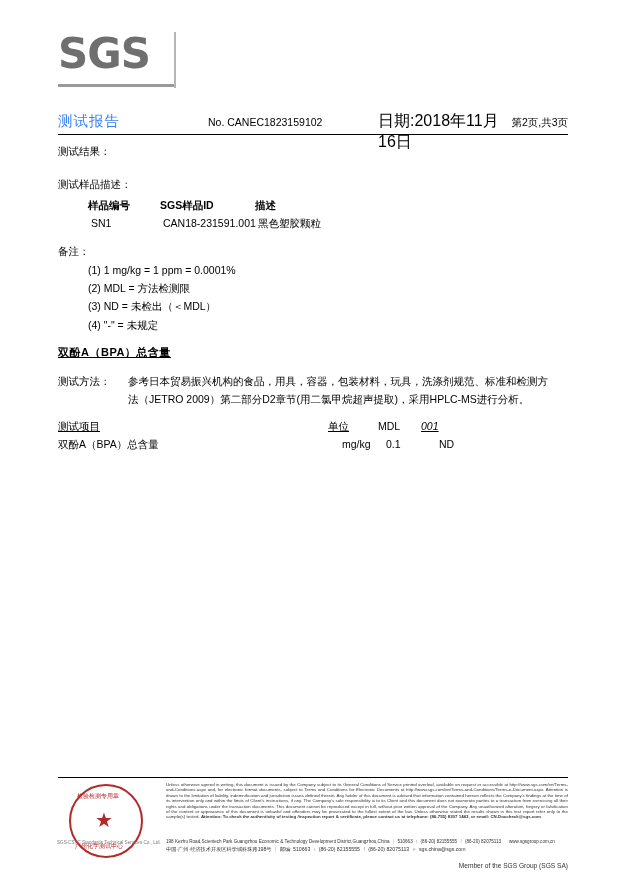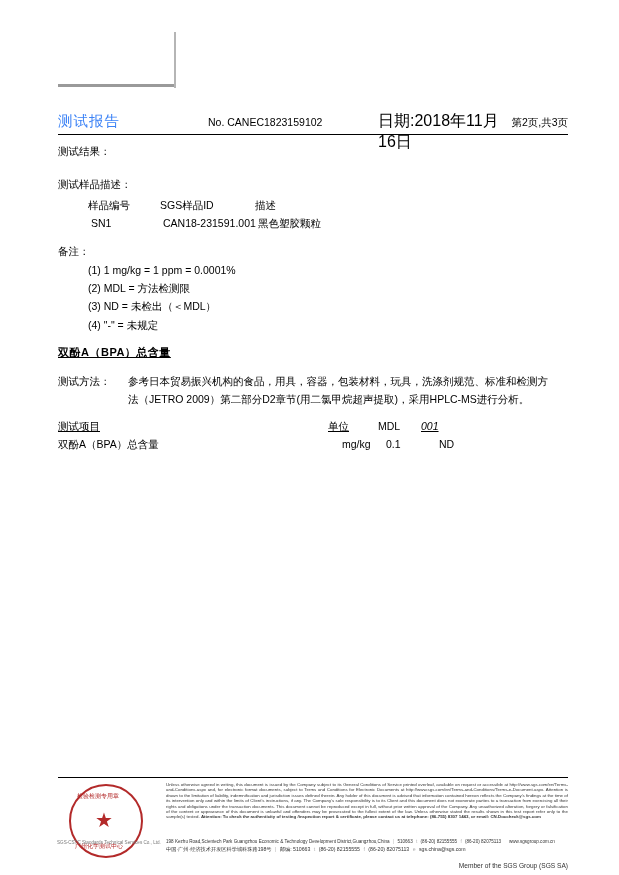--- a/index.html
+++ b/index.html
@@ -101,20 +101,21 @@
   }
   .results-label { left: 58px; top: 145px; }
   .sample-desc-label { left: 58px; top: 178px; }
 
   .tbl-head {
     position: absolute;
     left: 88px;
     top: 199px;
     font-size: 10.5px;
     display: flex;
+    font-weight: bold;
   }
   .tbl-head span:nth-child(1) { width: 72px; }
   .tbl-head span:nth-child(2) { width: 95px; }
   .tbl-head span:nth-child(3) { width: 120px; }
 
   .tbl-row {
     position: absolute;
     left: 88px;
     top: 217px;
     font-size: 10.5px;
@@ -252,20 +253,23 @@
     top: 862px;
     font-size: 6.6px;
     color: #333;
   }
 </style>
 </head>
 <body>
 
 <div class="page">
 
+  <div class="logo-block">
+    <div class="logo-text">SGS</div>
+  </div>
   <div class="logo-rule"></div>
   <div class="logo-tick"></div>
 
   <div class="title-row">
     <div class="doc-title">测试报告</div>
     <div class="doc-no">No. CANEC1823159102</div>
     <div class="doc-date">日期:2018年11月16日</div>
     <div class="doc-page">第2页,共3页</div>
   </div>
   <div class="title-rule"></div>

